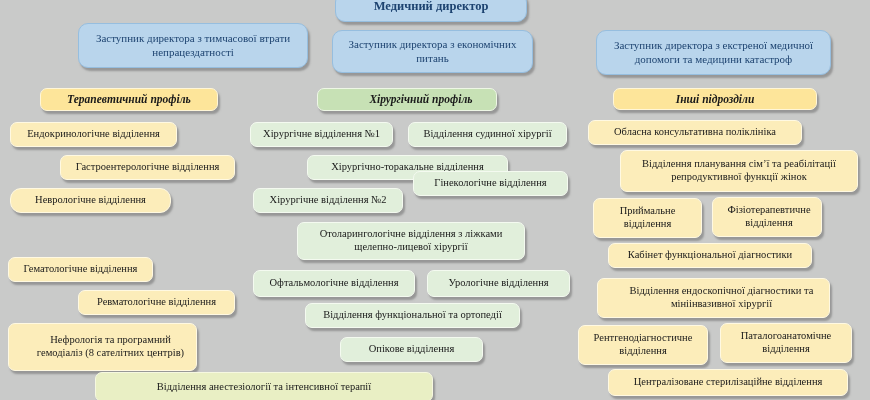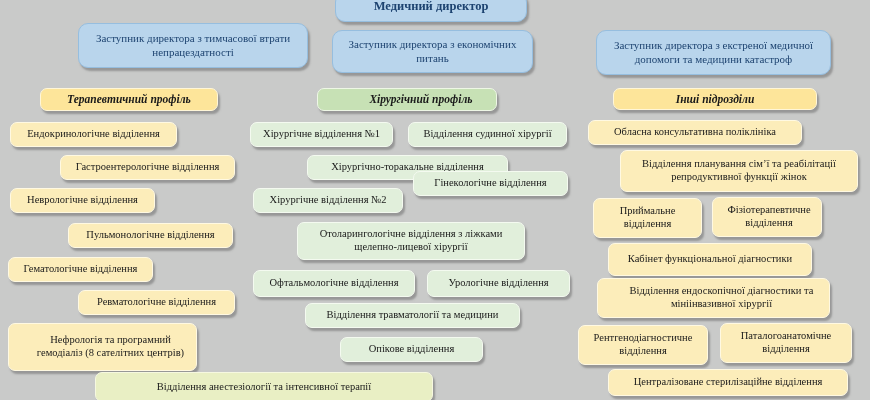--- a/index.html
+++ b/index.html
@@ -55,42 +55,41 @@
   <div class="box blue" style="left:555px;top:30px;width:235px;height:45px;margin-left:41px;">Заступник директора з екстреної медичної допомоги та медицини катастроф</div>
 
   <div class="box yellowhead" style="left:40px;top:88px;width:178px;height:23px;">Терапевтичний профіль</div>
 
   <div class="box greenhead" style="left:317px;top:88px;width:180px;height:23px;">Хірургічний профіль</div>
 
   <div class="box yellowhead" style="left:613px;top:88px;width:204px;height:22px;">Інші підрозділи</div>
 
   <div class="box yellow" style="left:10px;top:122px;width:167px;height:25px;">Ендокринологічне відділення</div>
   <div class="box yellow" style="left:60px;top:155px;width:175px;height:25px;">Гастроентерологічне відділення</div>
-  <div class="box yellow" style="left:10px;top:188px;width:145px;height:25px;">Неврологічне відділення</div>
-  <div class="box yellow" style="left:68px;top:223px;width:165px;height:25px;">Пульмонологічне відділення</div>
+  <div class="box yellow" style="left:10px;top:188px;width:161px;height:25px;border-radius:11px;">Неврологічне відділення</div>
   <div class="box yellow" style="left:8px;top:257px;width:145px;height:25px;">Гематологічне відділення</div>
   <div class="box yellow" style="left:78px;top:290px;width:157px;height:25px;">Ревматологічне відділення</div>
   <div class="box yellow" style="left:8px;top:323px;width:189px;height:48px;padding-left:24px;">Нефрологія та програмний гемодіаліз (8 сателітних центрів)</div>
 
   <div class="box green" style="left:250px;top:122px;width:143px;height:25px;">Хірургічне відділення №1</div>
   <div class="box green" style="left:408px;top:122px;width:159px;height:25px;">Відділення судинної хірургії</div>
   <div class="box green" style="left:307px;top:155px;width:201px;height:25px;">Хірургічно-торакальне відділення</div>
   <div class="box green" style="left:253px;top:188px;width:150px;height:25px;">Хірургічне відділення №2</div>
   <div class="box green" style="left:413px;top:171px;width:155px;height:25px;">Гінекологічне відділення</div>
   <div class="box green" style="left:297px;top:222px;width:228px;height:38px;">Отоларингологічне відділення з ліжками щелепно-лицевої хірургії</div>
   <div class="box green" style="left:253px;top:270px;width:162px;height:27px;">Офтальмологічне відділення</div>
   <div class="box green" style="left:427px;top:270px;width:143px;height:27px;">Урологічне відділення</div>
-  <div class="box green" style="left:305px;top:303px;width:215px;height:25px;">Відділення травматології та медицини</div>
+  <div class="box green" style="left:305px;top:303px;width:215px;height:25px;">Відділення функціональної та ортопедії</div>
   <div class="box green" style="left:340px;top:337px;width:143px;height:25px;">Опікове відділення</div>
 
   <div class="box yellow" style="left:588px;top:120px;width:214px;height:25px;">Обласна консультативна поліклініка</div>
   <div class="box yellow" style="left:620px;top:150px;width:238px;height:42px;">Відділення планування сім’ї та реабілітації репродуктивної функції жінок</div>
   <div class="box yellow" style="left:593px;top:198px;width:109px;height:40px;">Приймальне відділення</div>
   <div class="box yellow" style="left:712px;top:197px;width:110px;height:40px;padding-left:12px;">Фізіотерапевтичне відділення</div>
-  <div class="box yellow" style="left:608px;top:243px;width:204px;height:33px;">Кабінет функціональної діагностики</div>
+  <div class="box yellow" style="left:608px;top:243px;width:204px;height:25px;">Кабінет функціональної діагностики</div>
   <div class="box yellow" style="left:597px;top:278px;width:233px;height:40px;padding-left:24px;">Відділення ендоскопічної діагностики та мініінвазивної хірургії</div>
   <div class="box yellow" style="left:720px;top:323px;width:132px;height:40px;">Паталогоанатомічне відділення</div>
   <div class="box yellow" style="left:578px;top:325px;width:130px;height:40px;">Рентгенодіагностичне відділення</div>
   <div class="box yellow" style="left:608px;top:369px;width:240px;height:27px;">Централізоване стерилізаційне відділення</div>
 
   <div class="box greenbig" style="left:95px;top:372px;width:338px;height:30px;">Відділення анестезіології та інтенсивної терапії</div>
 
 </div>
 
 </body></html>

